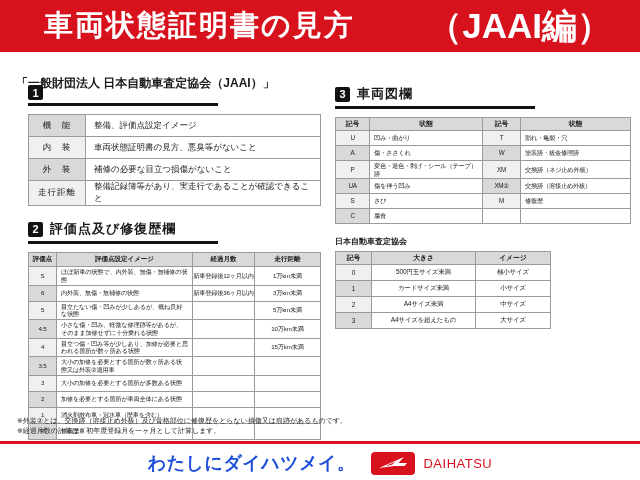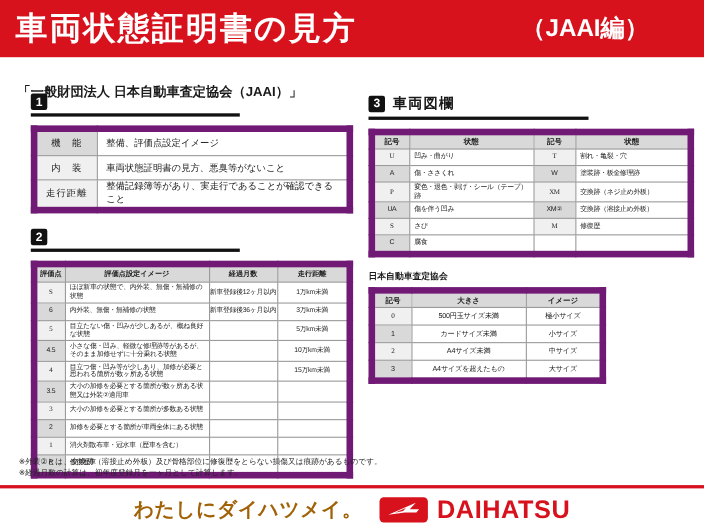--- a/index.html
+++ b/index.html
@@ -3,41 +3,41 @@
 <meta charset="utf-8">
 <style>
   html,body{margin:0;padding:0;}
   body{
     width:640px;height:480px;position:relative;overflow:hidden;background:#ffffff;
     font-family:"Liberation Sans","DejaVu Sans",sans-serif;color:#1a1a1a;
   }
   
   .banner{position:absolute;top:0;left:0;width:640px;height:52px;background:#d7121d;
     display:flex;align-items:center;color:#fff;}
-  .banner-title{font-size:29px;font-weight:bold;margin-left:14px;letter-spacing:2px;}
-  .banner-edition{font-size:22px;font-weight:bold;margin-left:auto;margin-right:50px;}
+  .banner-title{font-size:29px;font-weight:bold;margin-left:44px;letter-spacing:2px;}
+  .banner-edition{font-size:35px;font-weight:bold;margin-left:auto;margin-right:28px;}
   
   .subtitle{position:absolute;top:75px;left:16px;font-size:12px;font-weight:bold;}
   
   .col-left{position:absolute;left:28px;top:85px;width:293px;}
   .col-right{position:absolute;left:335px;top:85px;width:296px;}
   
   .sec-header{display:flex;align-items:center;gap:7px;border-bottom:3px solid #111;
     padding-bottom:3px;margin-bottom:8px;}
   .sec-header.w190{width:190px;}
   .sec-header.w200{width:200px;}
   .badge{width:15px;height:15px;background:#111;color:#fff;font-size:11px;font-weight:bold;
     display:flex;align-items:center;justify-content:center;border-radius:2px;flex:0 0 auto;}
   .sec-title{font-size:13px;font-weight:bold;letter-spacing:1px;white-space:nowrap;}
   
   table{border-collapse:collapse;table-layout:fixed;}
   td,th{border:1px solid #9a9a9a;vertical-align:middle;overflow:hidden;}
-  table{border:6px solid #701a75;}
+  table{border:1px solid #701a75;}
   th{background:#d9d9d9;font-weight:bold;text-align:center;}
-  .g1{background:#f0f0f0;font-family:Liberation Serif, serif;}
+  .g1{background:#f0f0f0;}
   .g2{background:#d9d9d9;}
   .sym{text-align:center;}
   
   .t1{width:293px;margin-bottom:14px;}
   .t1 td{font-size:8.5px;height:21px;padding:0 8px;}
   .t1 td.sym{padding:0;letter-spacing:1px;}
   
   .t2{width:293px;}
   .t2 th{font-size:6.5px;height:13px;padding:0 2px;}
   .t2 td{font-size:6.2px;letter-spacing:-0.2px;height:13px;padding:1px 4px;line-height:1.25;}
@@ -50,25 +50,25 @@
   .t3 td{font-size:6.3px;letter-spacing:-0.3px;height:12px;padding:1px 4px;line-height:1.2;}
   .t3 td.sym{padding:1px 0;}
   .t4{width:216px;}
   .t4 td{font-size:6.5px;letter-spacing:-0.2px;height:13px;padding:1px 4px;text-align:center;}
   
   .notes{position:absolute;left:17px;top:416px;font-size:7px;line-height:1.4;color:#222;}
   
   .redline{position:absolute;top:441px;left:0;width:640px;height:3px;background:#d7121d;}
   .footer{position:absolute;top:448px;left:0;width:640px;height:30px;
     display:flex;align-items:center;justify-content:center;gap:16px;}
-  .slogan{font-size:18px;font-weight:bold;color:#a16207;letter-spacing:0.5px;}
+  .slogan{font-size:18px;font-weight:bold;color:#1d4ed8;letter-spacing:0.5px;}
   .logo-row{display:flex;align-items:center;gap:8px;}
   .logo-mark{width:44px;height:23px;background:#d7121d;border-radius:4px;
     display:flex;align-items:center;justify-content:center;}
-  .brand{font-size:23px;font-weight:bold;color:#d7121d;letter-spacing:0.5px;}
+  .brand{font-size:13px;font-weight:normal;color:#d7121d;letter-spacing:0.5px;}
 </style>
 </head>
 <body>
 
 <header class="banner">
   <span class="banner-title">車両状態証明書の見方</span>
   <span class="banner-edition">（JAAI編）</span>
 </header>
 
 <div class="subtitle">「一般財団法人 日本自動車査定協会（JAAI）」</div>
@@ -87,28 +87,33 @@
     <tbody>
         <tr>
       <td class="sym g2">機　能</td>
       <td>整備、評価点設定イメージ</td>
     </tr>
     <tr>
       <td class="sym g1">内　装</td>
       <td>車両状態証明書の見方、悪臭等がないこと</td>
     </tr>
     <tr>
+      <td class="sym g2">外　装</td>
+      <td>補修の必要な目立つ損傷がないこと</td>
+    </tr>
+    <tr>
       <td class="sym g1">走行距離</td>
       <td>整備記録簿等があり、実走行であることが確認できること</td>
     </tr>
   </tbody>
     </table>
 
   <div class="sec-header w190">
     <span class="badge">2</span>
+    <span class="sec-title">評価点及び修復歴欄</span>
   </div>
 
   <table class="t2">
     <colgroup>
         <col style="width:28px">
         <col>
         <col style="width:62px">
         <col style="width:66px">
       </colgroup>
     <tbody>

